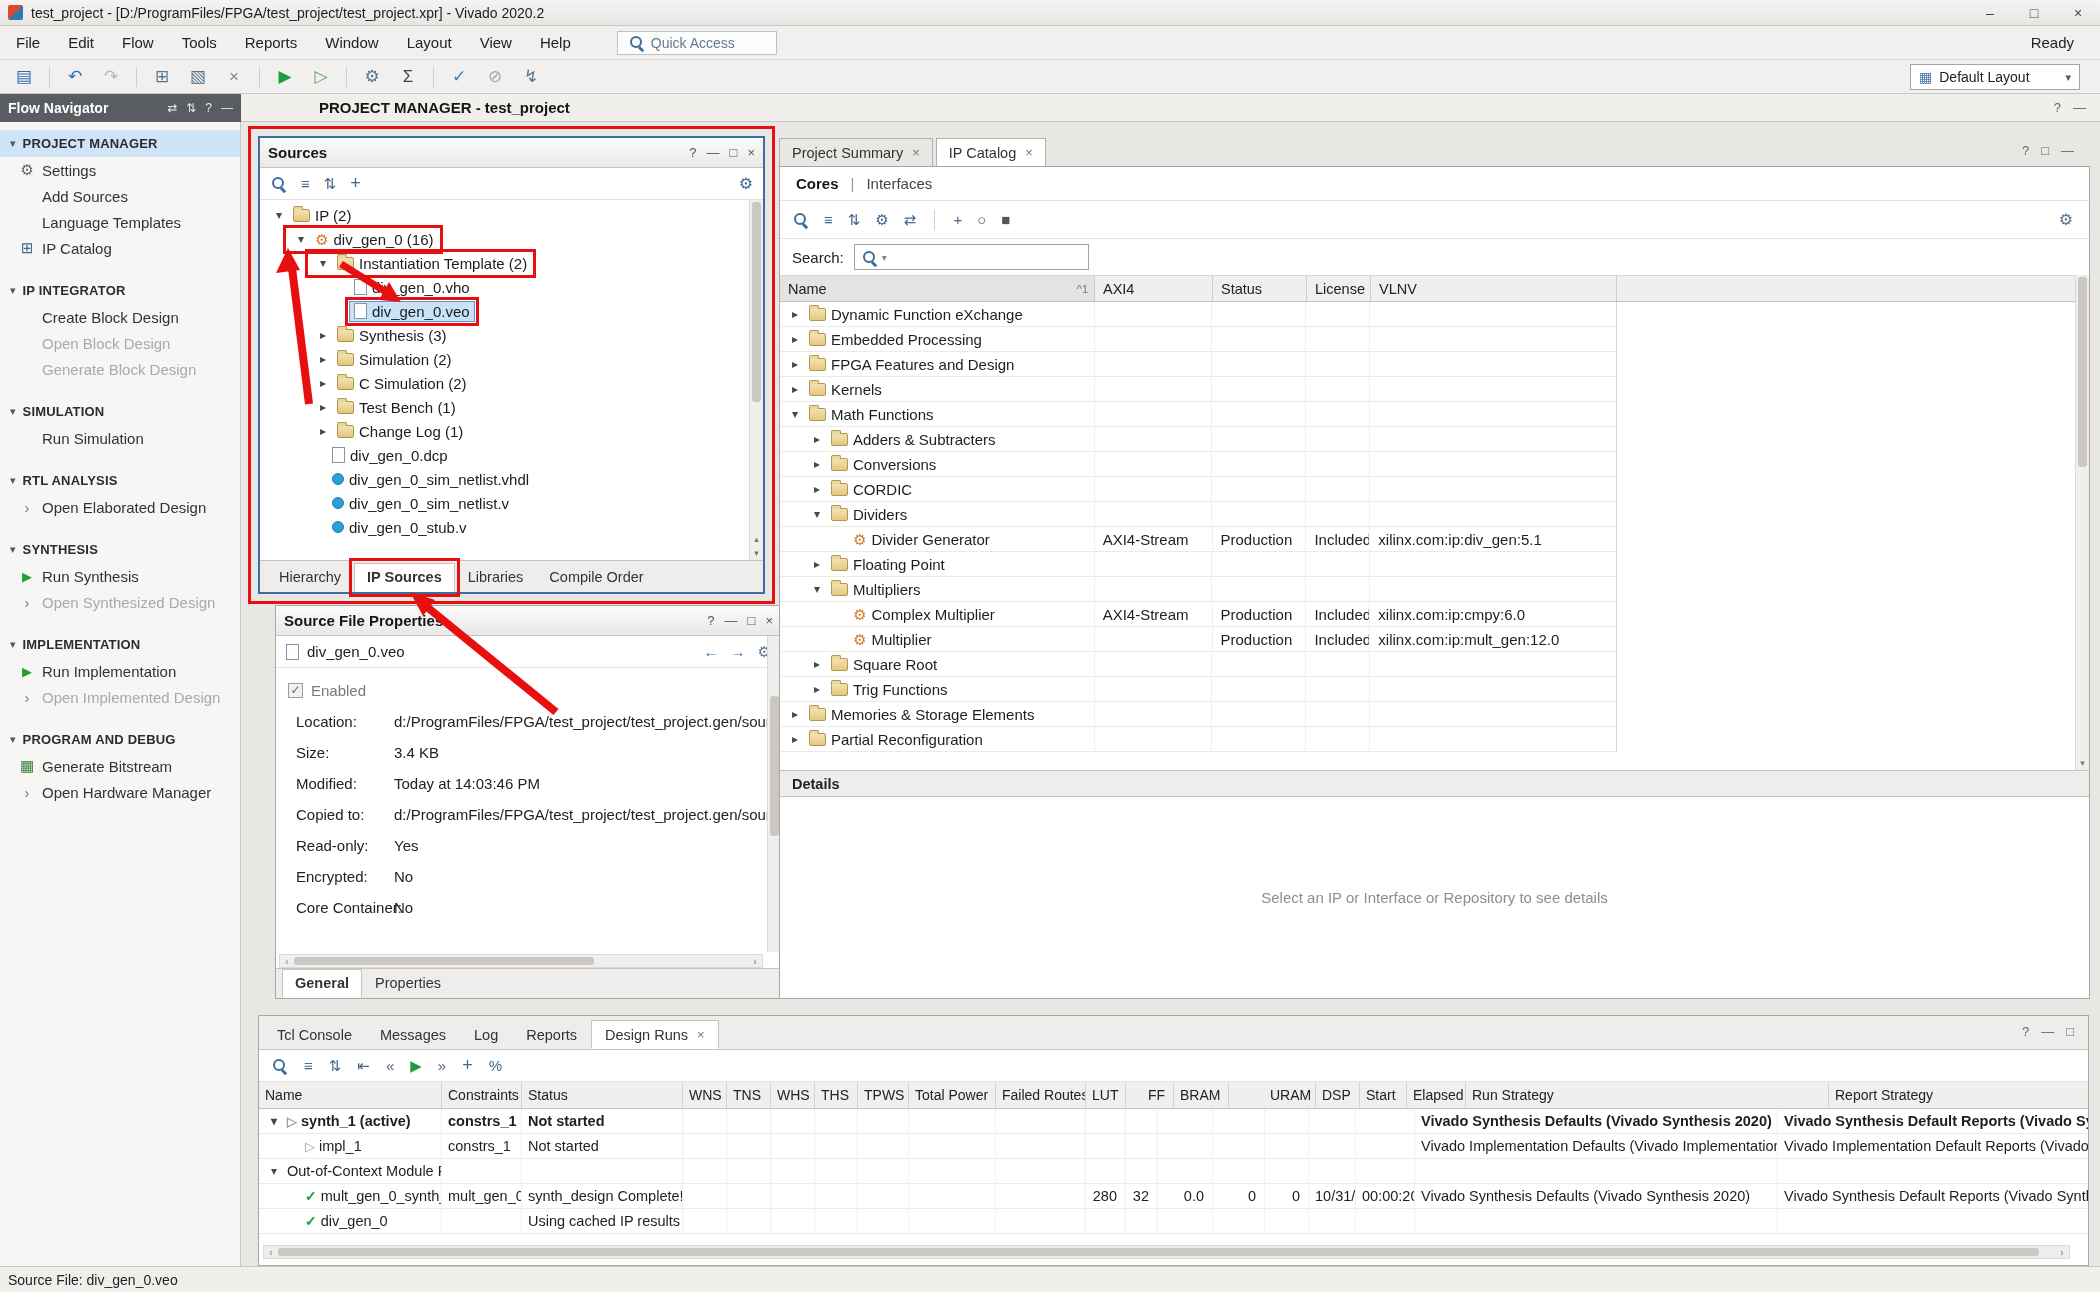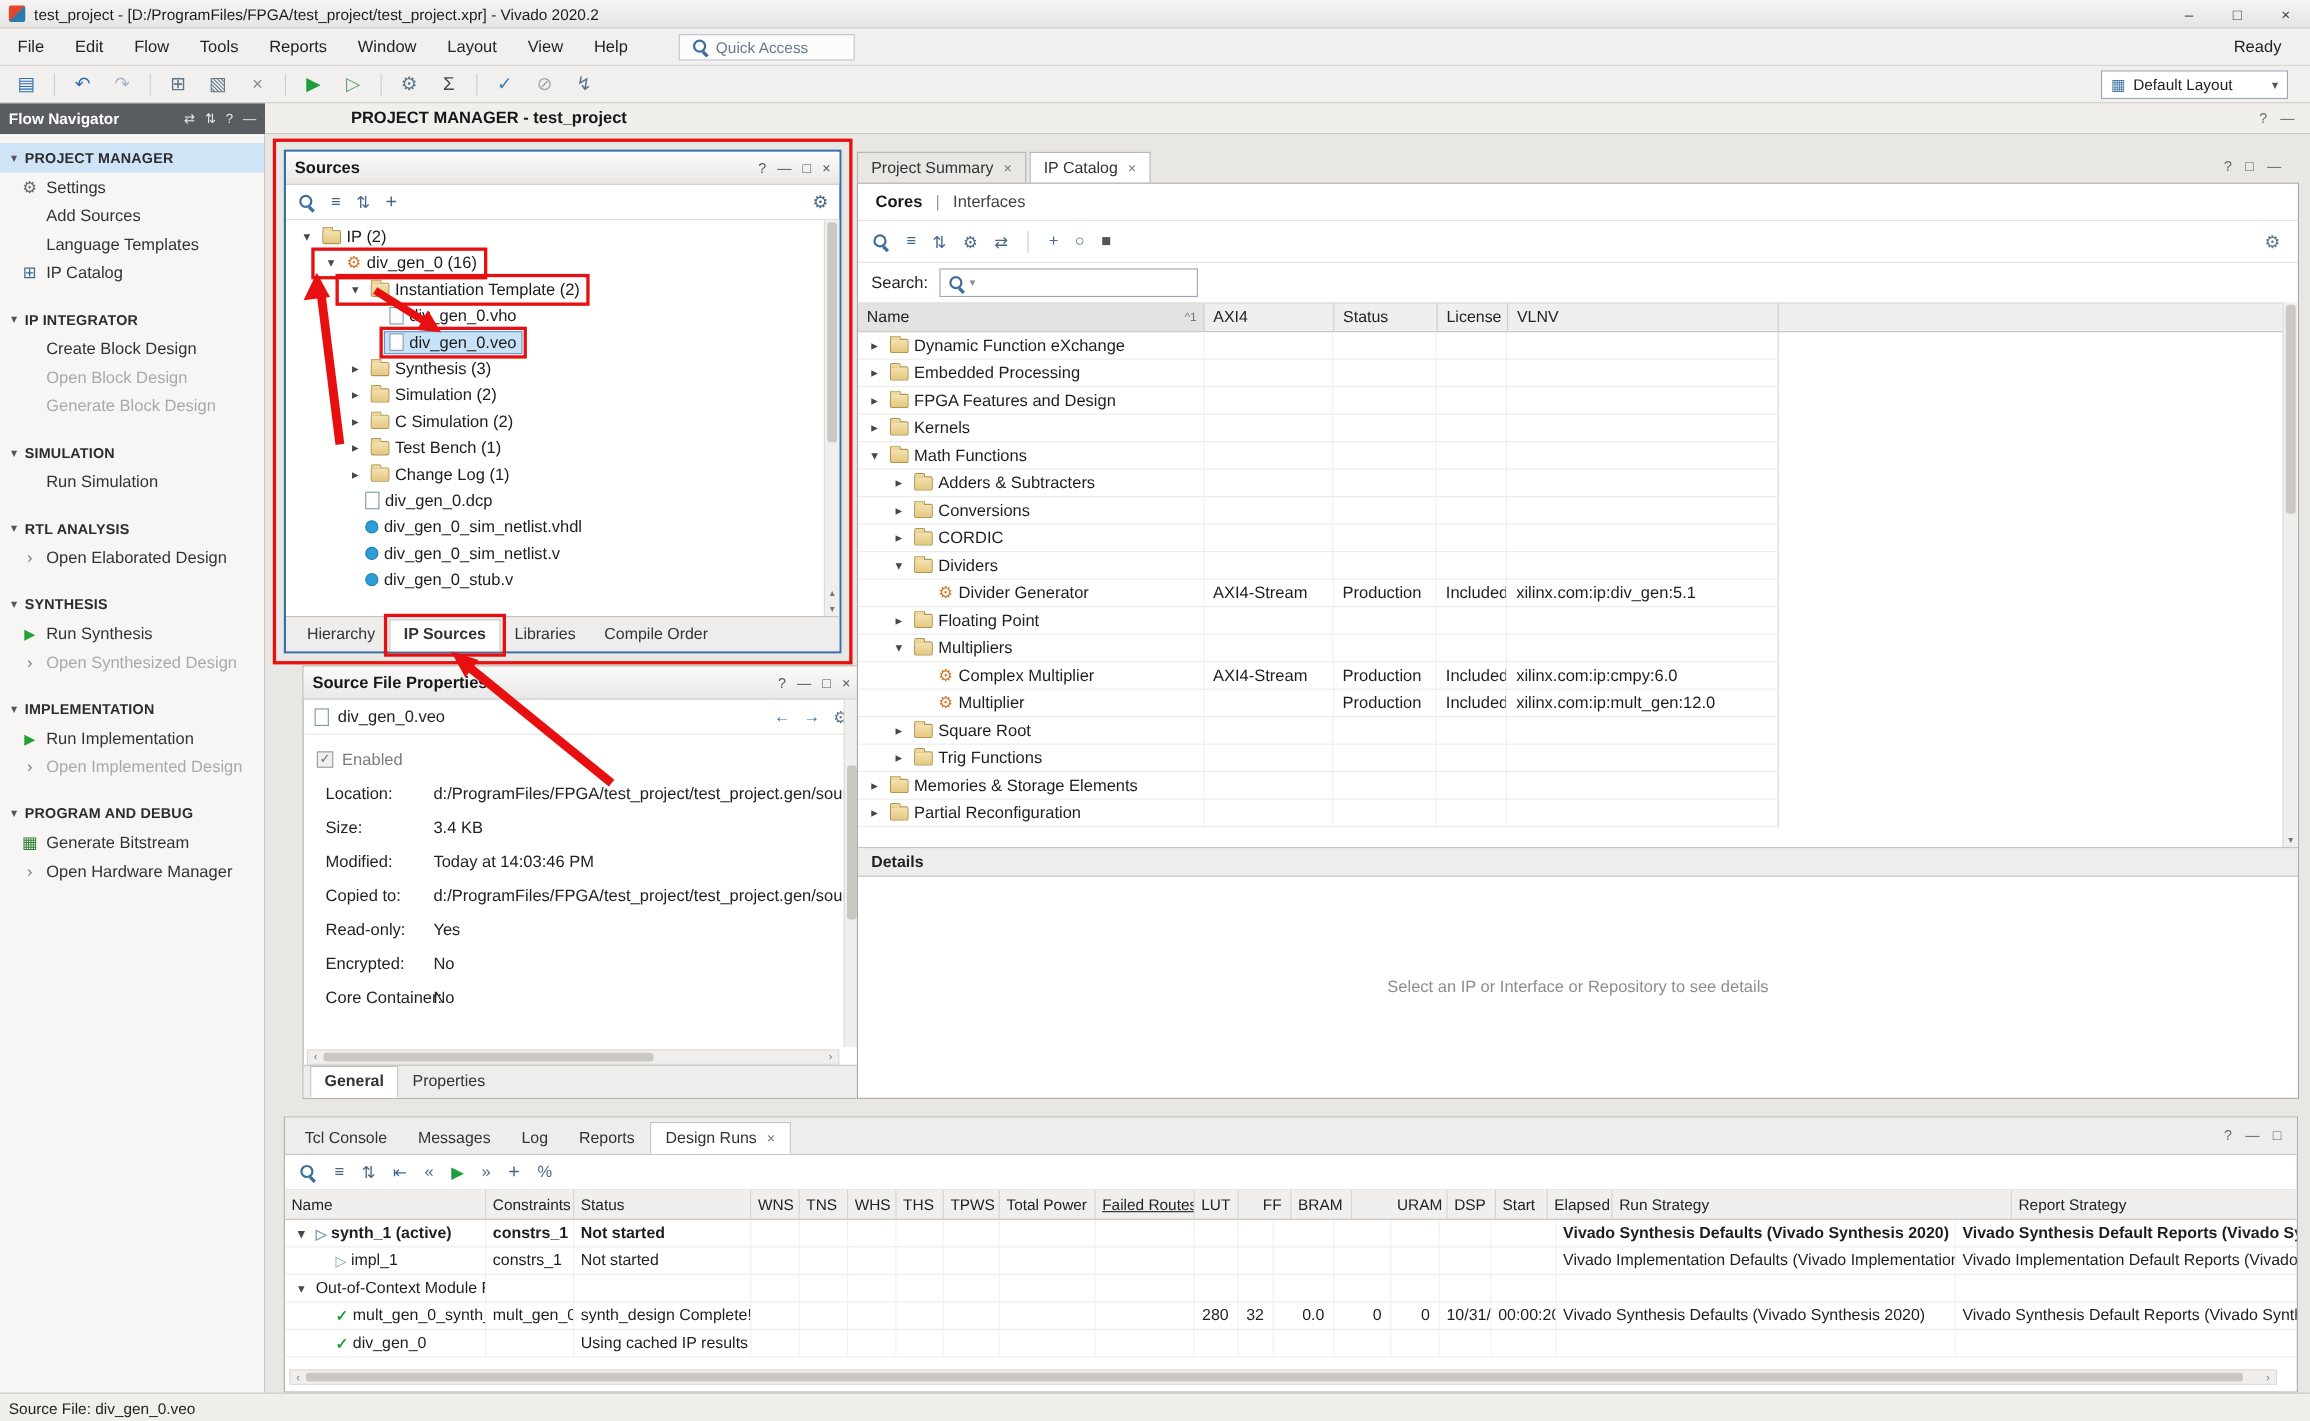--- a/index.html
+++ b/index.html
@@ -822,21 +822,21 @@
   <div class="runs-header" id="runs-header">
       <div class="run-hcell" style="width: 183px;">Name</div>
       <div class="run-hcell" style="width: 80px;">Constraints</div>
       <div class="run-hcell" style="width: 161px;">Status</div>
       <div class="run-hcell" style="width: 44px;">WNS</div>
       <div class="run-hcell" style="width: 44px;">TNS</div>
       <div class="run-hcell" style="width: 44px;">WHS</div>
       <div class="run-hcell" style="width: 43px;">THS</div>
       <div class="run-hcell" style="width: 51px;">TPWS</div>
       <div class="run-hcell" style="width: 87px;">Total Power</div>
-      <div class="run-hcell" style="width: 90px; text-decoration: underline;">Failed Routes</div>
+      <div class="run-hcell" style="width: 90px;">Failed Routes</div>
       <div class="run-hcell" style="width: 40px;">LUT</div>
       <div class="run-hcell" style="width: 32px; margin-left: 16px;">FF</div>
       <div class="run-hcell" style="width: 55px;">BRAM</div>
       <div class="run-hcell" style="width: 52px; margin-left: 35px;">URAM</div>
       <div class="run-hcell" style="width: 44px;">DSP</div>
       <div class="run-hcell" style="width: 47px;">Start</div>
       <div class="run-hcell" style="width: 59px;">Elapsed</div>
       <div class="run-hcell" style="width: 363px;">Run Strategy</div>
       <div class="run-hcell" style="flex: 1 1 0%; border-right: none;">Report Strategy</div>
     </div>

